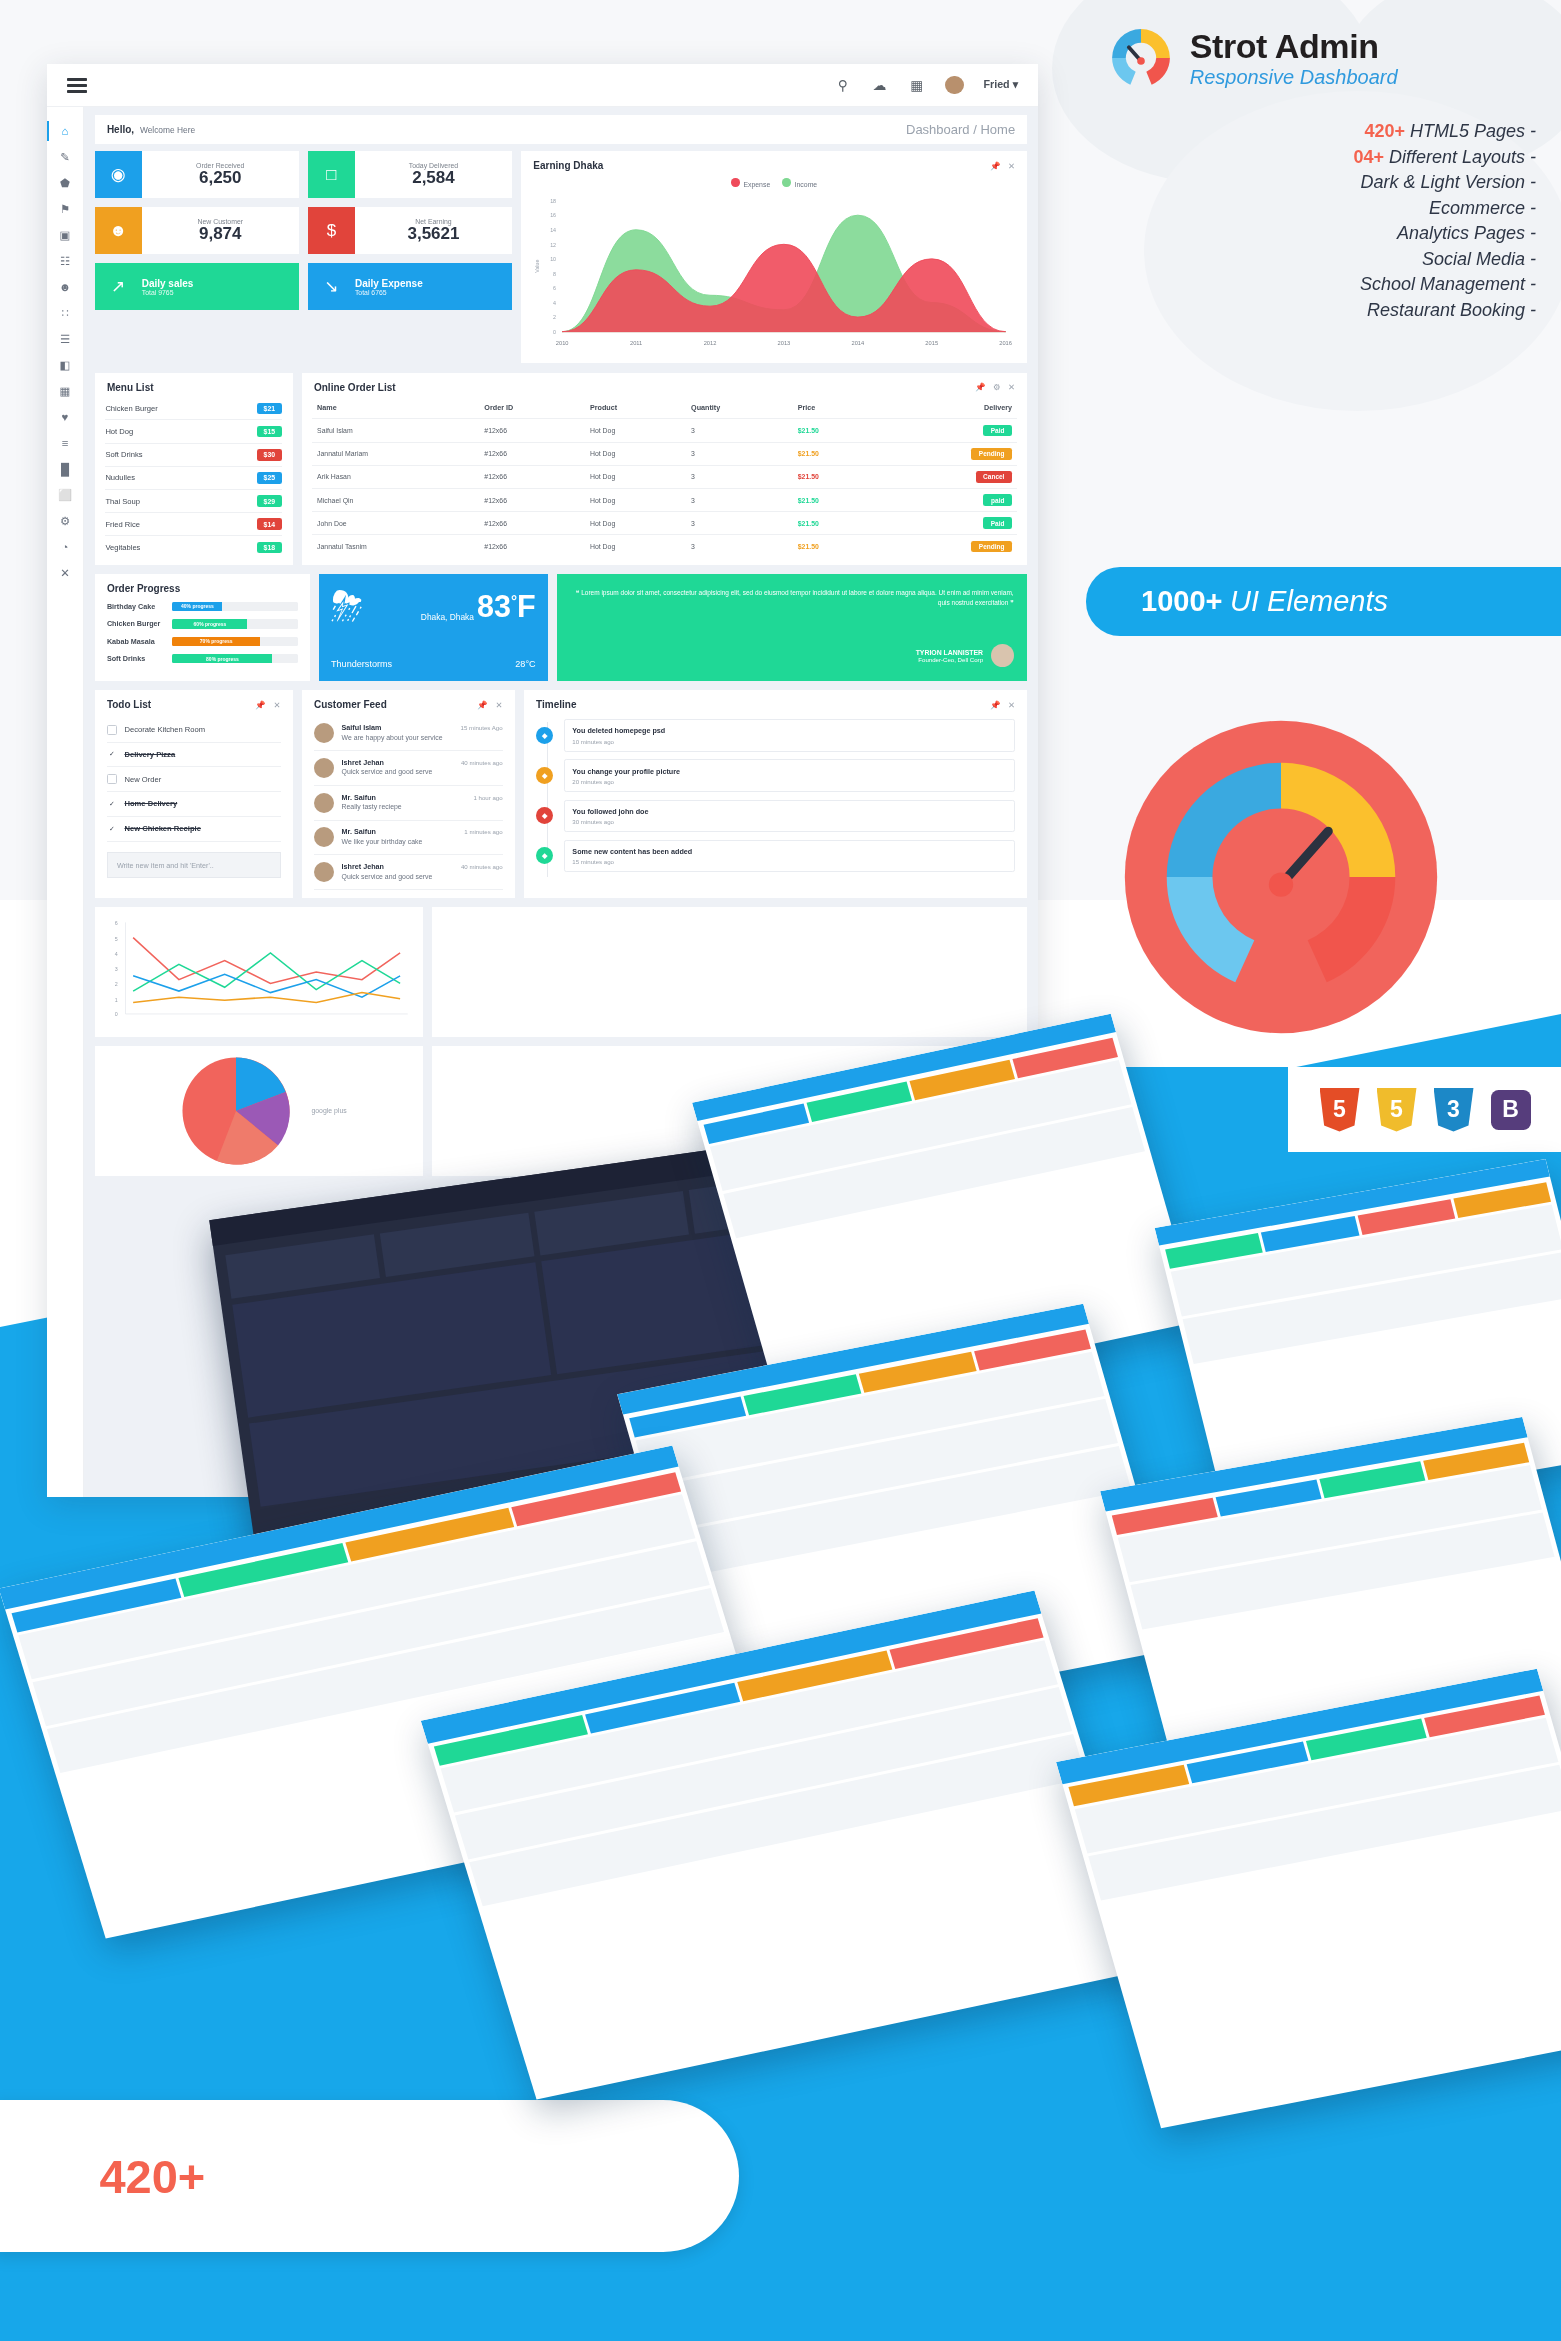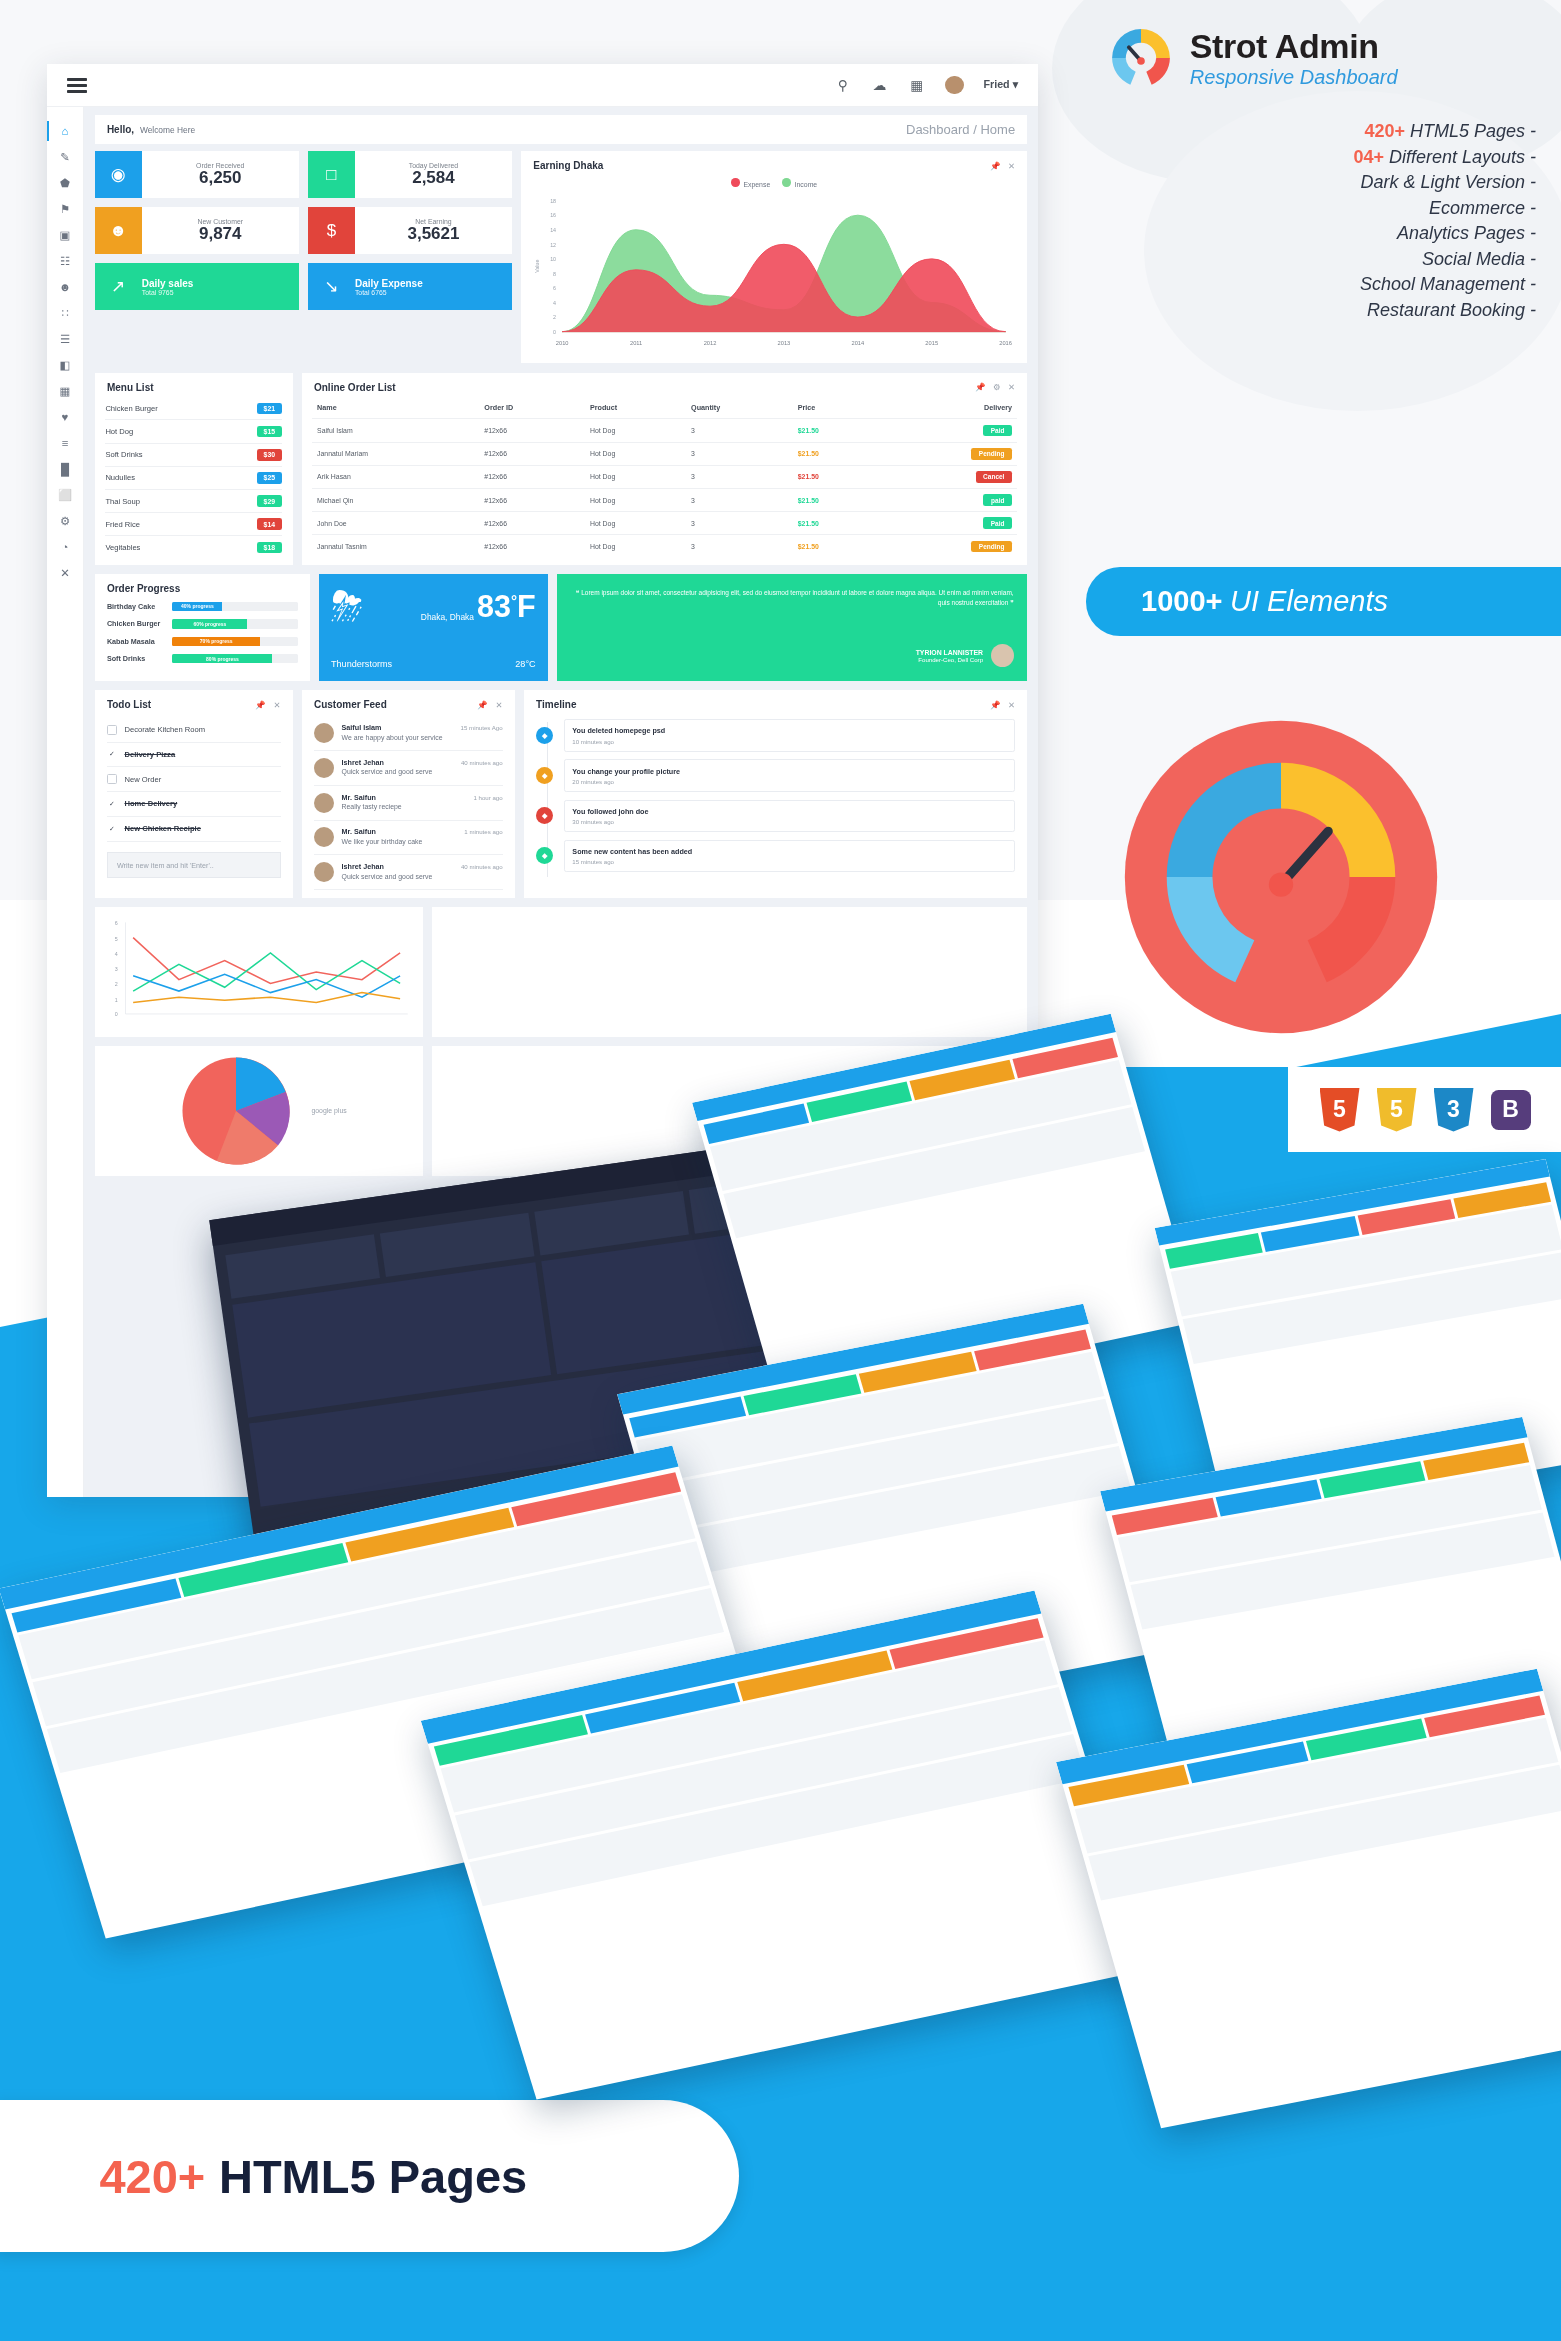--- a/index.html
+++ b/index.html
@@ -267,21 +267,20 @@
   <div class="arrow-wedge"></div>
   <div class="tech-strip" id="tech-strip">
       <div class="shield" style="background: rgb(228, 77, 38);">5</div>
       <div class="shield" style="background: rgb(240, 188, 44);">5</div>
       <div class="shield" style="background: rgb(28, 136, 199);">3</div>
       <div class="bs-box" style="background: rgb(86, 61, 124);">B</div>
     </div>
 
   <div class="bottom-banner">
     <span class="num">420+</span>
-    <span>HTML5 Pages</span>
   </div>
 
   <div class="dash">
     <div class="dash-topbar">
       <div class="hamburger">
           <span></span>
           <span></span>
           <span></span>
         </div>
       <div class="topbar-right">

